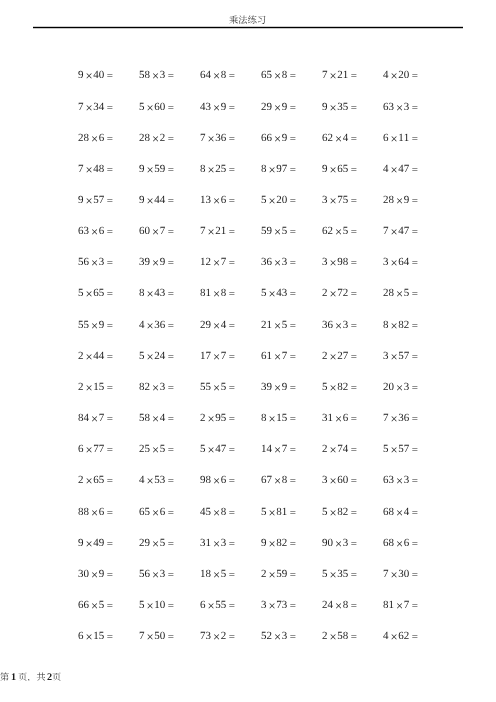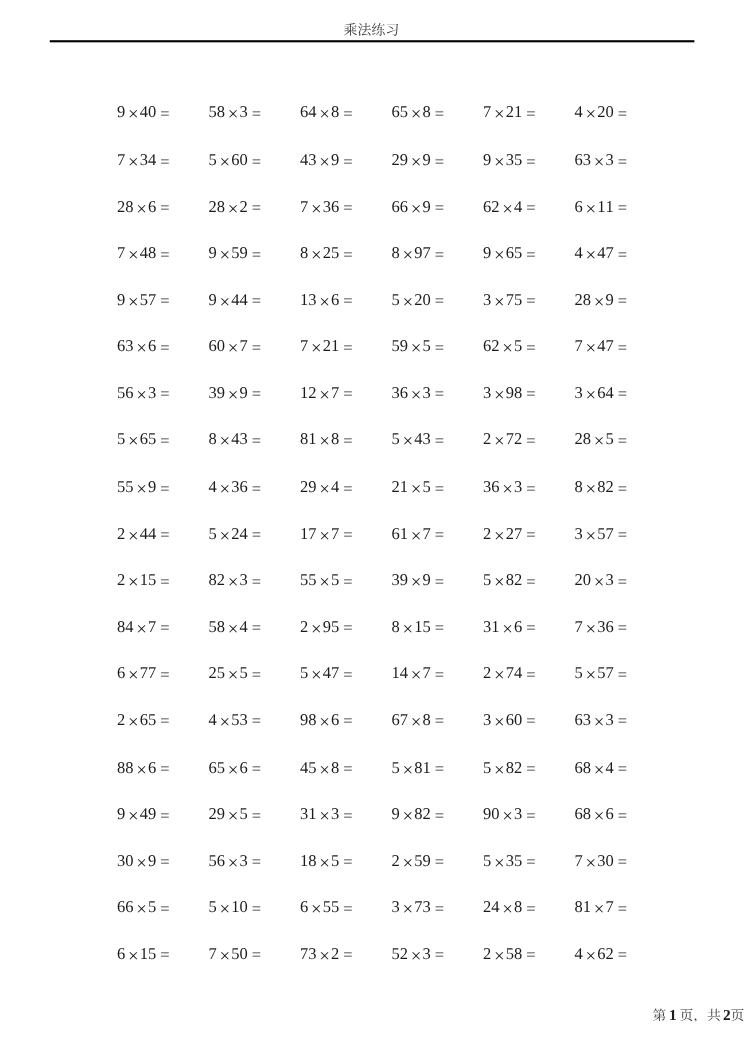--- a/index.html
+++ b/index.html
@@ -23,21 +23,21 @@
   
   .grid{position:absolute;left:64.9px;top:50.2px;width:366.3px;}
   .prow{display:flex;height:31.17px;align-items:flex-end;}
   .cell{flex:0 0 61.05px;text-align:center;white-space:nowrap;
         font-size:11px;color:#1c1c1c;line-height:1;
         will-change:transform;}
   .op{padding:0 0.7px 0 1.9px;font-size:12.6px;position:relative;top:1.5px;}
   .eq{padding-left:2.6px;position:relative;top:0.55px;}
 
   
-  .footer{position:absolute;left:0;right:0;top:672.2px;text-align:right;
+  .footer{position:absolute;left:0;right:0;top:672.2px;text-align:left;
           line-height:0;font-size:0;font-weight:bold;}
   .fgrp{white-space:nowrap;}
   .fnum{font-size:10.2px;color:#1c1c1c;line-height:1;position:relative;top:-1.2px;
         display:inline-block;will-change:transform;}
   .fsp{display:inline-block;width:1.8px;}
   .fsp2{display:inline-block;width:1.1px;}
   svg.cjk{vertical-align:-0.14em;}
 </style>
 </head>
 <body>

